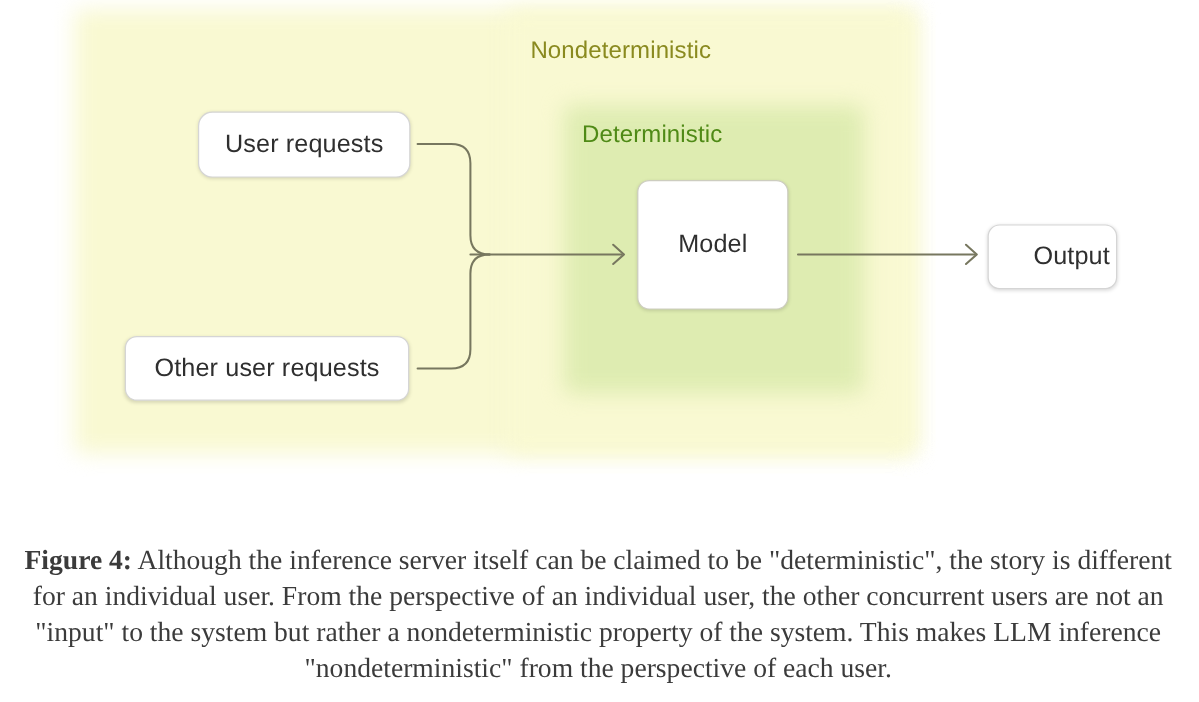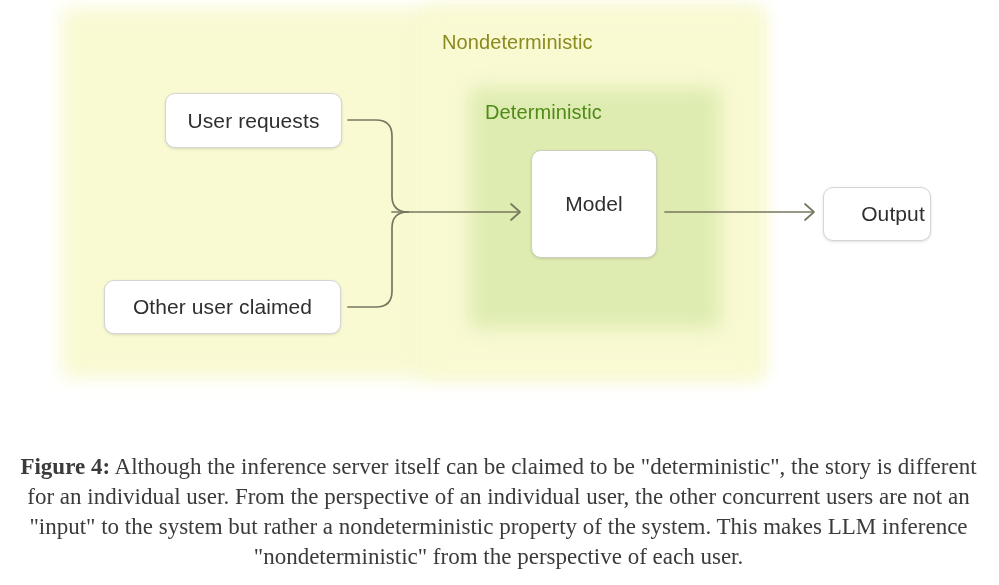--- a/index.html
+++ b/index.html
@@ -84,20 +84,21 @@
     color: #2f2f2f;
     font-size: 21px;
     letter-spacing: 0.1px;
     white-space: nowrap;
   }
   .node-user-requests {
     left: 165px;
     top: 93px;
     width: 177px;
     height: 55px;
+    border-radius: 12px;
   }
   .node-other-user-requests {
     left: 104px;
     top: 280px;
     width: 237px;
     height: 54px;
   }
   .node-model {
     left: 531px;
     top: 150px;
@@ -170,21 +171,21 @@
 
     <path d="M 665 212 L 812 212"></path>
     <polyline points="805,204 814,212 805,220"></polyline>
   </svg>
 
   <div class="node node-user-requests">
     <span>User requests</span>
   </div>
 
   <div class="node node-other-user-requests">
-    <span>Other user claimed</span>
+    <span>Other user requests</span>
   </div>
 
   <div class="node node-model">
     <span>Model</span>
   </div>
 
   <div class="node node-output">
     <span>Output</span>
   </div>
 

